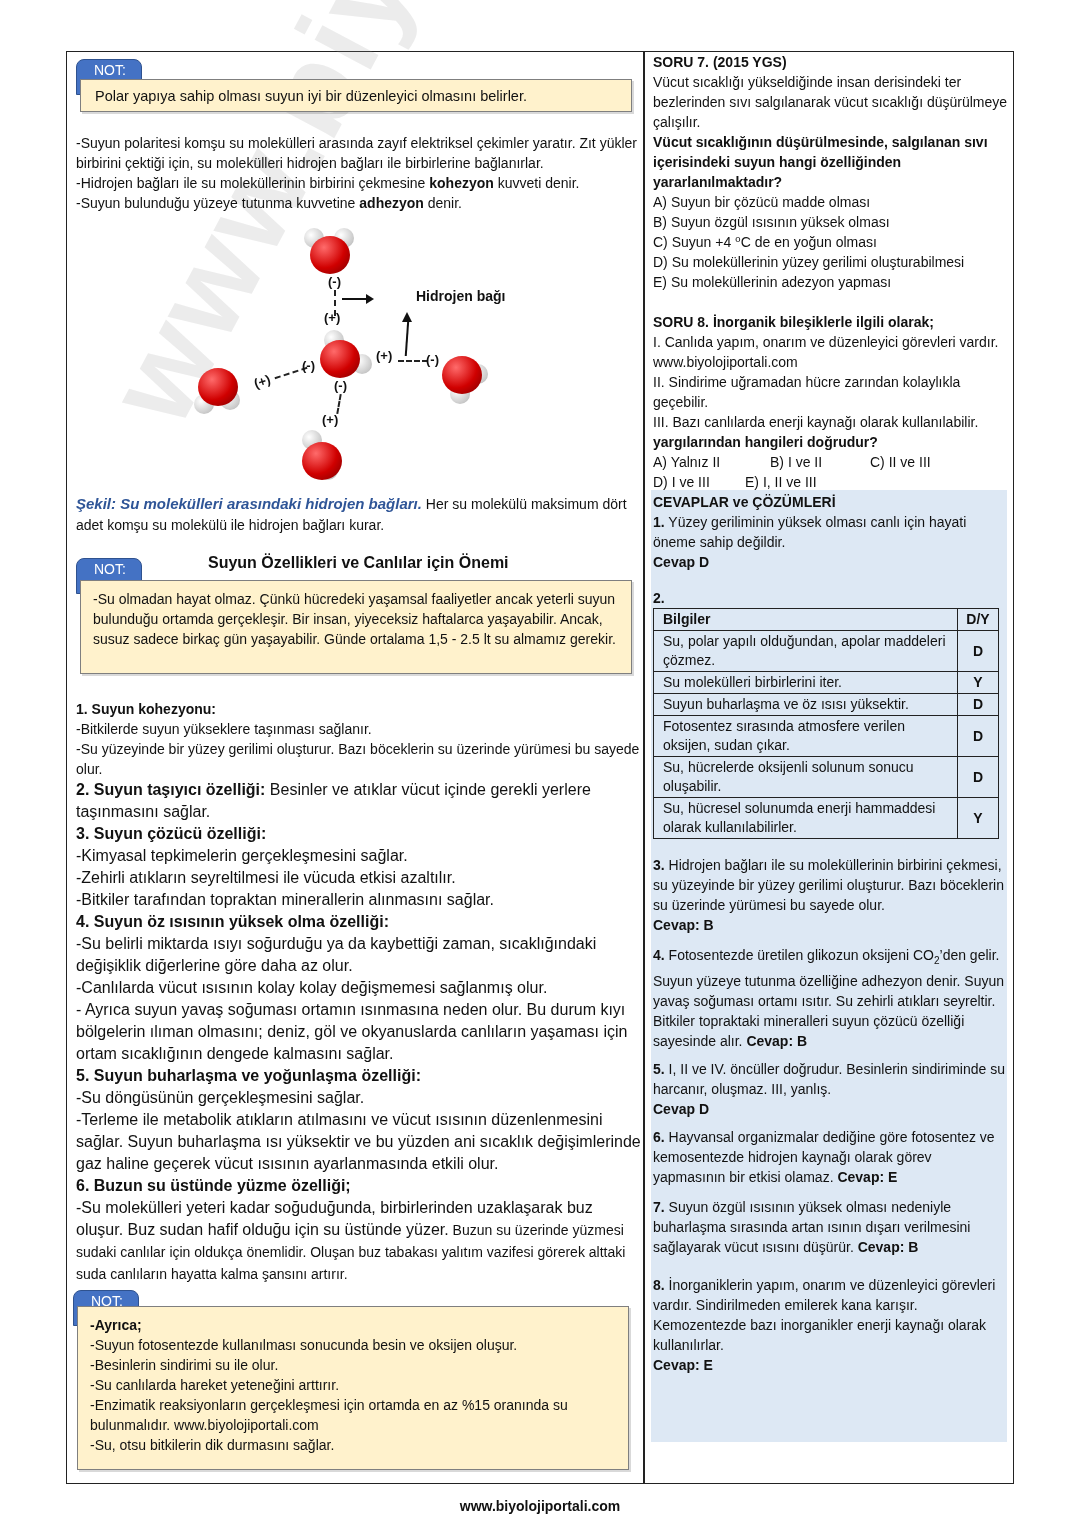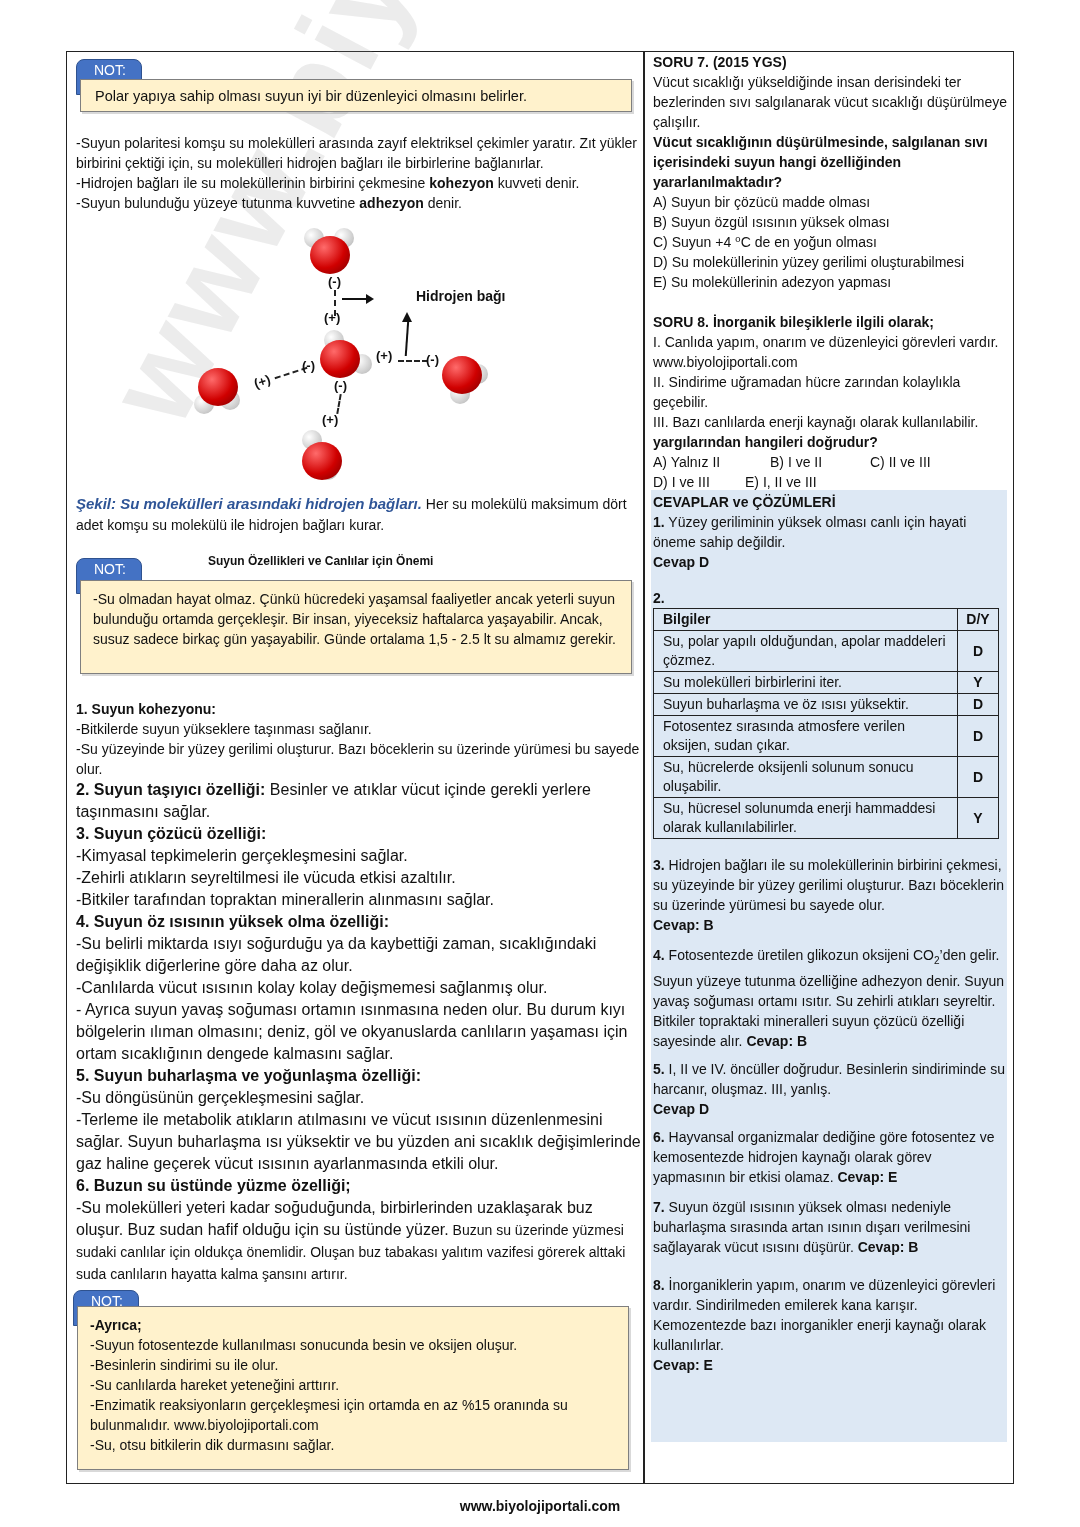--- a/index.html
+++ b/index.html
@@ -132,21 +132,21 @@
   <div style="position:absolute;left:216px;top:98px;width:1.5px;height:36px;background:#111;transform:rotate(4deg);"></div>
   <div style="position:absolute;left:212px;top:90px;width:0;height:0;border-bottom:10px solid #111;border-left:5px solid transparent;border-right:5px solid transparent;"></div>
 </div>
 
 <div class="abs" style="left:76px;top:493px;width:562px;">
   <p class="p" style="line-height:21px;">
     <span class="caption-em">Şekil: Su molekülleri arasındaki hidrojen bağları.</span><span> Her su molekülü maksimum dört adet komşu su molekülü ile hidrojen bağları kurar.</span>
   </p>
 </div>
 
-<div class="abs" style="left:208px;top:554px;font-size:12px;font-weight:bold;">Suyun Özellikleri ve Canlılar için Önemi</div>
+<div class="abs" style="left:208px;top:554px;font-size:16px;font-weight:bold;">Suyun Özellikleri ve Canlılar için Önemi</div>
 
 <div class="note" style="left:76px;top:558px;width:560px;height:120px;">
   <div class="note-tab">NOT:</div>
   <div class="note-box" style="left:4px;top:22px;width:552px;height:94px;padding:8px 12px;">
     <span>-Su olmadan hayat olmaz. Çünkü hücredeki yaşamsal faaliyetler ancak yeterli suyun bulunduğu ortamda gerçekleşir. Bir insan, yiyeceksiz haftalarca yaşayabilir. Ancak, susuz sadece birkaç gün yaşayabilir.  Günde ortalama 1,5 - 2.5 lt su almamız gerekir.</span>
   </div>
 </div>
 
 <div class="abs" style="left:76px;top:699px;width:566px;">
   <p class="p b">1. Suyun kohezyonu:</p>

